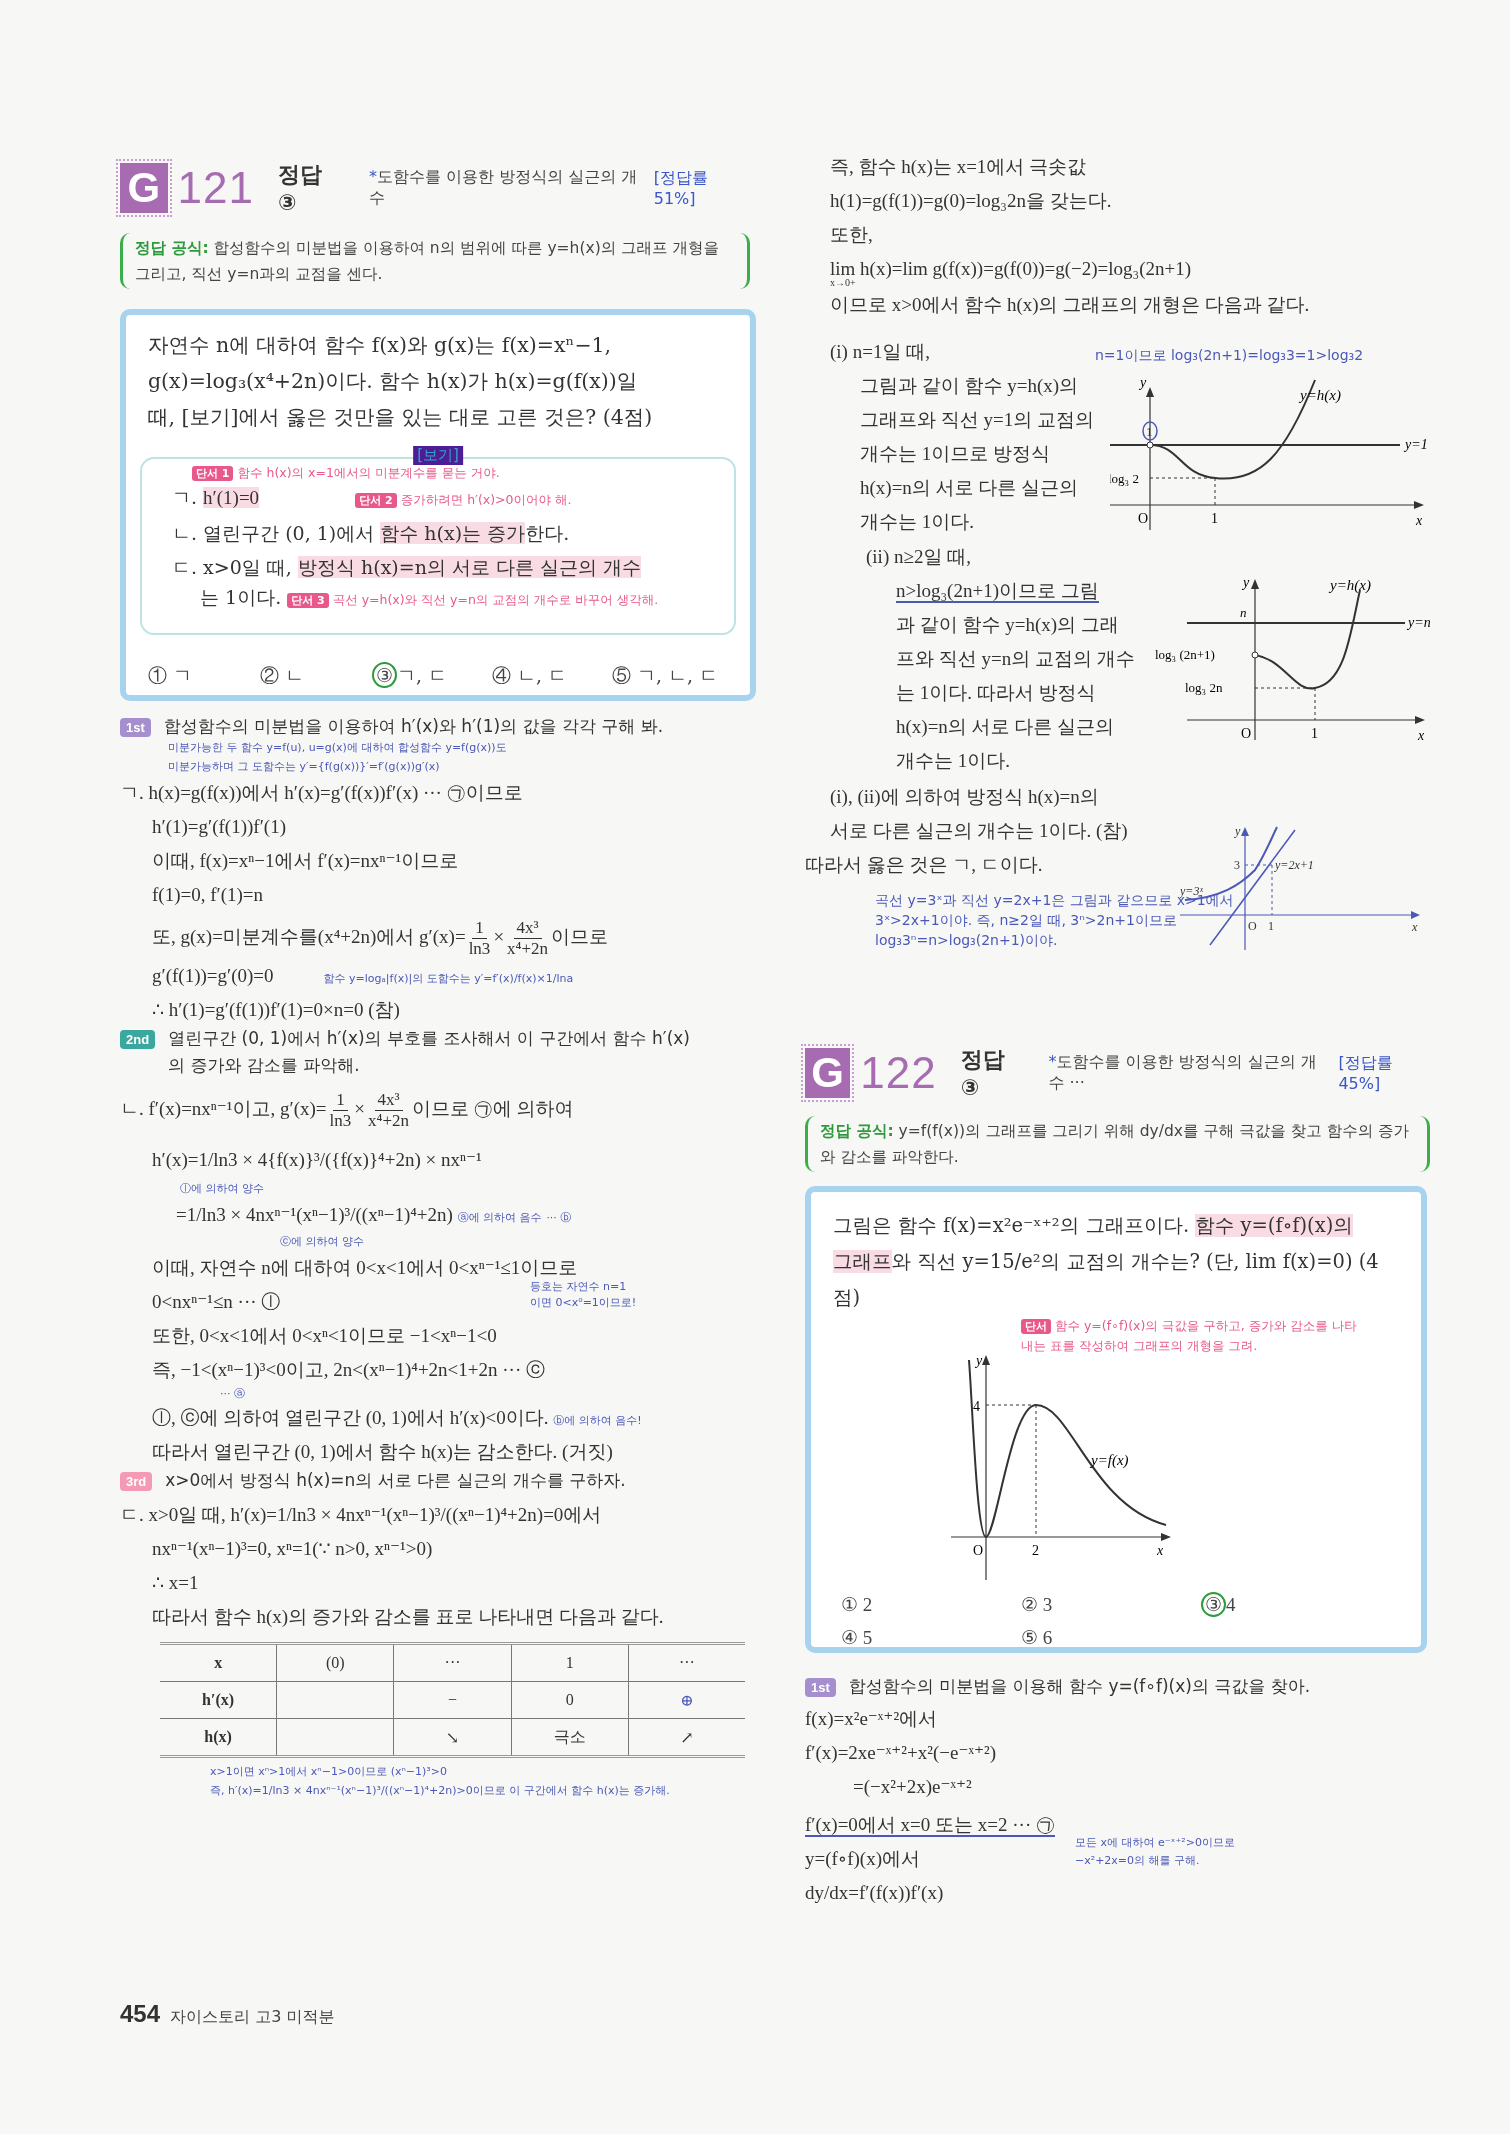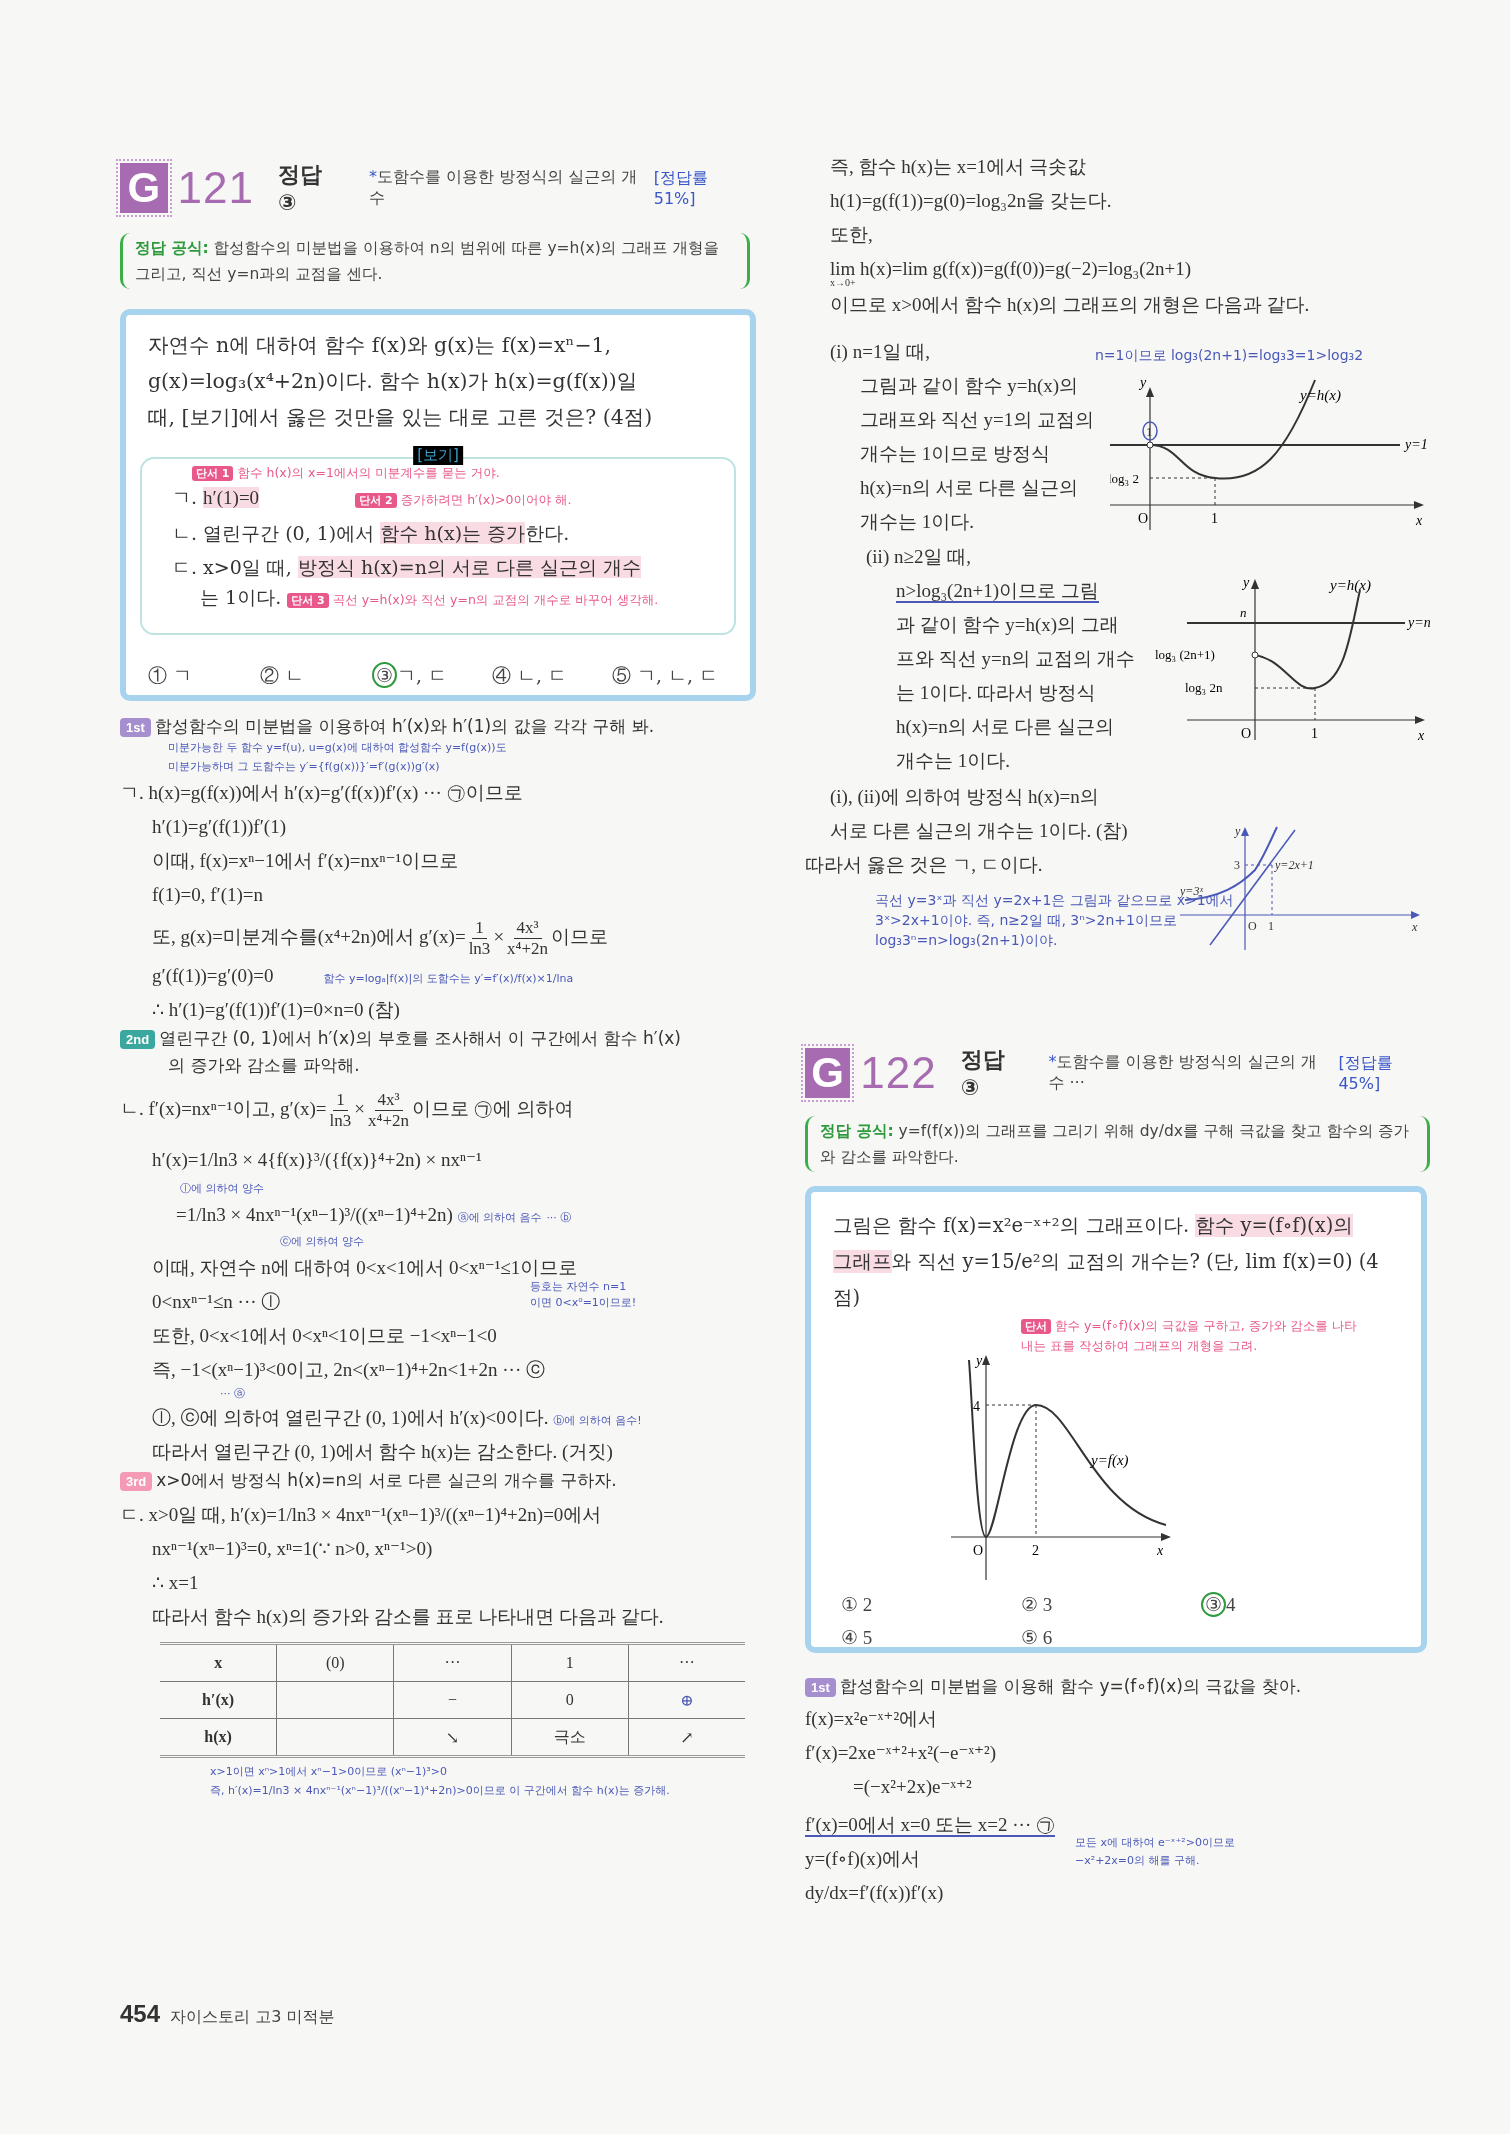--- a/index.html
+++ b/index.html
@@ -16,30 +16,30 @@
   .ans { font-family:"DejaVu Sans",sans-serif; font-weight:bold; font-size:22px; color:#333; margin-left:14px; }
   .topic { font-family:"DejaVu Sans",sans-serif; font-size:16px; color:#444; margin-left:14px; }
   .topic .star { color:#3a56c8; }
   .rate { color:#3a56c8; font-family:"DejaVu Sans",sans-serif; font-size:16px; margin-left:4px; }
   .formula-box { border-left:3px solid #3bae4a; border-right:3px solid #3bae4a; border-radius:10px;
                  padding:2px 12px; font-family:"DejaVu Sans",sans-serif; font-size:15.5px; line-height:26px; color:#444; }
   .formula-box b { color:#2f9a3d; }
   .qbox { border:6px solid #a7d3ee; border-radius:10px; background:#fff; }
   .qtext { font-size:20.5px; line-height:36px; color:#333; }
   .bogi { border:2px solid #bfe3e2; border-radius:14px; position:relative; }
-  .bogi-title { position:absolute; top:-13px; left:50%; transform:translateX(-50%); background:#000000;
+  .bogi-title { position:absolute; top:-13px; left:50%; transform:translateX(-50%); background:#4c1d95;
                 color:#3aa0c8; font-family:"DejaVu Sans",sans-serif; font-size:15px; padding:0 4px; }
   .hl { background:#f9dbe4; }
   .hint { color:#e8588a; font-family:"DejaVu Sans",sans-serif; font-size:12.5px; }
   .tag { background:#e8588a; color:#fff; font-family:"DejaVu Sans",sans-serif; font-size:11px; font-weight:bold;
          padding:1px 4px; border-radius:3px; margin-right:4px; }
   .choices { display:flex; font-size:19px; color:#444; }
   .circled-ans { border:2px solid #2d9a3e; border-radius:50%; padding:0 2px; }
   .step { display:inline-block; color:#fff; font-family:"Liberation Sans",sans-serif; font-weight:bold; font-size:13px;
-          padding:2px 6px; border-radius:4px; margin-right:4px; }
+          padding:2px 6px; border-radius:4px; margin-right:13px; }
   .s1 { background:#a58fcf; } .s2 { background:#3aa89e; } .s3 { background:#f49ab4; }
   .step-text { font-family:"DejaVu Sans",sans-serif; font-size:17px; color:#333; }
   .note { color:#4a58b8; font-family:"DejaVu Sans",sans-serif; font-size:11px; line-height:19px; }
   .body { font-size:19px; line-height:34px; color:#333; }
   .ul-blue { border-bottom:2px solid #4a58b8; }
   .frac { display:inline-flex; flex-direction:column; align-items:center; vertical-align:middle; margin:0 3px; font-size:17px; line-height:20px; }
   .frac .n { border-bottom:1px solid #333; padding:0 3px; }
   table.inc { border-collapse:collapse; font-size:16px; }
   table.inc td { border:1px solid #777; text-align:center; height:34px; width:115px; }
   table.inc tr:first-child td { border-top:3px double #999; }

